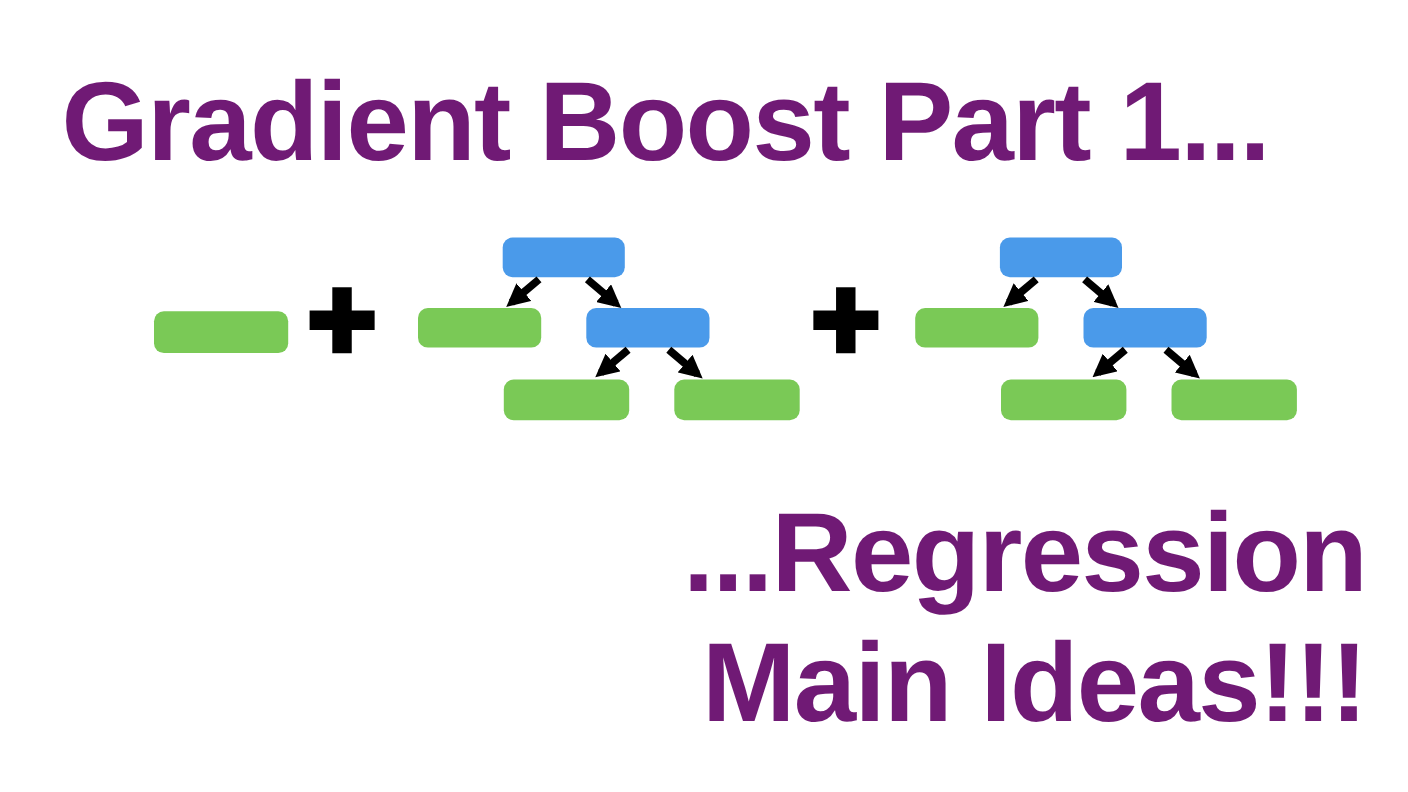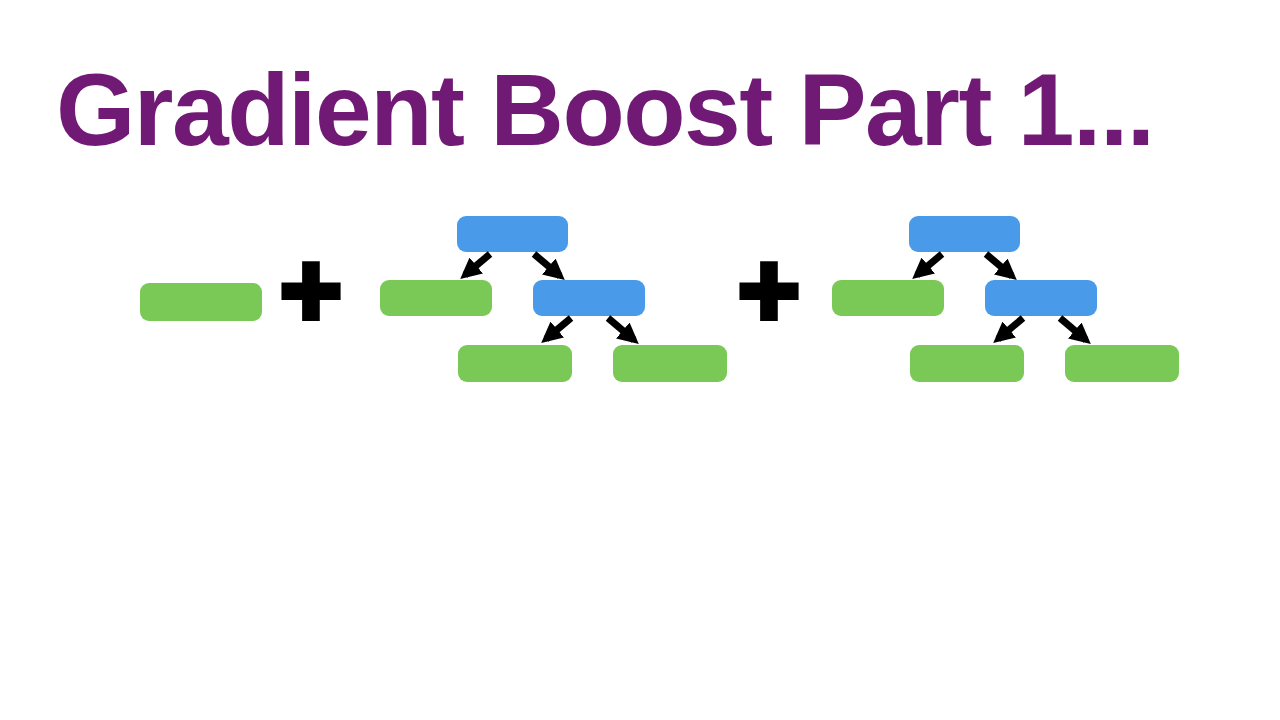--- a/index.html
+++ b/index.html
@@ -94,14 +94,18 @@
       <rect x="910" y="345" width="114" height="37" rx="9" fill="#7AC956"></rect>
       <rect x="1065" y="345" width="114" height="37" rx="9" fill="#7AC956"></rect>
 
       <line x1="942" y1="254" x2="917" y2="275" stroke-width="7" marker-end="url(#arrowhead)" stroke="#000000"></line>
       <line x1="986" y1="254" x2="1012" y2="276" stroke-width="7" marker-end="url(#arrowhead)" stroke="#000000"></line>
       <line x1="1023" y1="318" x2="998" y2="339" stroke-width="7" marker-end="url(#arrowhead)" stroke="#000000"></line>
       <line x1="1060" y1="318" x2="1086" y2="340" stroke-width="7" marker-end="url(#arrowhead)" stroke="#000000"></line>
     </g>
   </svg>
 
+  <div class="subtitle">
+    <div>...Regression</div>
+    <div>Main Ideas!!!</div>
+  </div>
 
 </div>
 
 </body></html>

